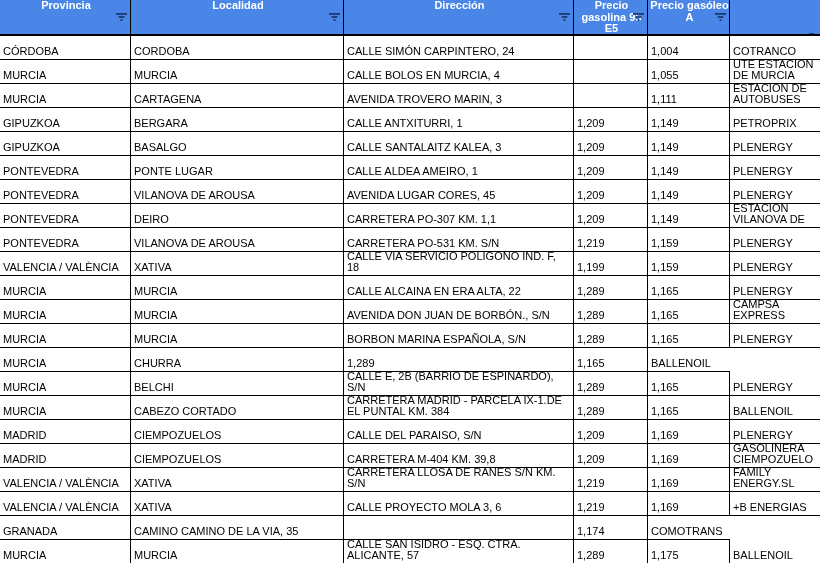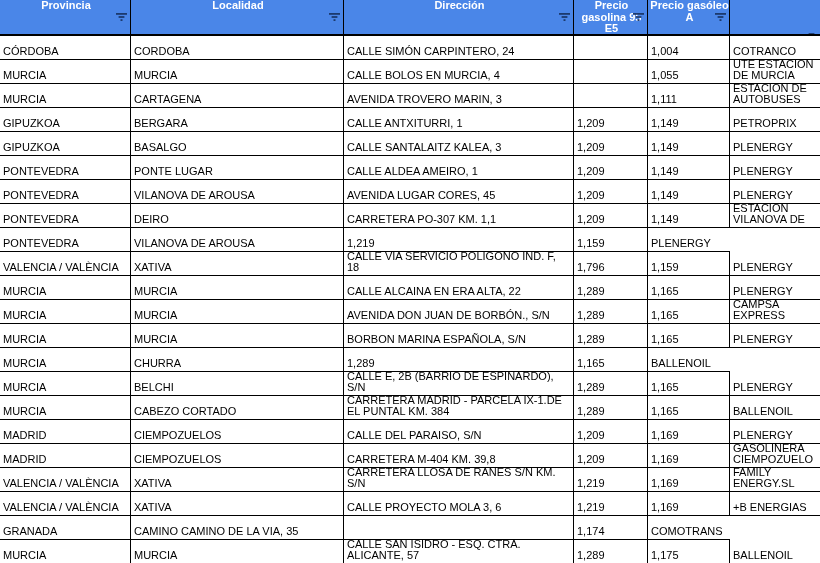--- a/index.html
+++ b/index.html
@@ -313,20 +313,23 @@
     </div>
 
     <div class="row grid-row">
       <div class="cell">
           <span>PONTEVEDRA</span>
         </div>
       <div class="cell">
           <span>VILANOVA DE AROUSA</span>
         </div>
       <div class="cell">
+          <span>CARRETERA PO-531 KM. S/N</span>
+        </div>
+      <div class="cell">
           <span>1,219</span>
         </div>
       <div class="cell">
           <span>1,159</span>
         </div>
       <div class="cell">
           <span>PLENERGY</span>
         </div>
     </div>
 
@@ -334,21 +337,21 @@
       <div class="cell">
           <span>VALENCIA / VALÈNCIA</span>
         </div>
       <div class="cell">
           <span>XATIVA</span>
         </div>
       <div class="cell">
           <span>CALLE VIA SERVICIO POLIGONO IND. F, 18</span>
         </div>
       <div class="cell">
-          <span>1,796</span>
+          <span>1,199</span>
         </div>
       <div class="cell">
           <span>1,159</span>
         </div>
       <div class="cell">
           <span>PLENERGY</span>
         </div>
     </div>
 
     <div class="row grid-row">

